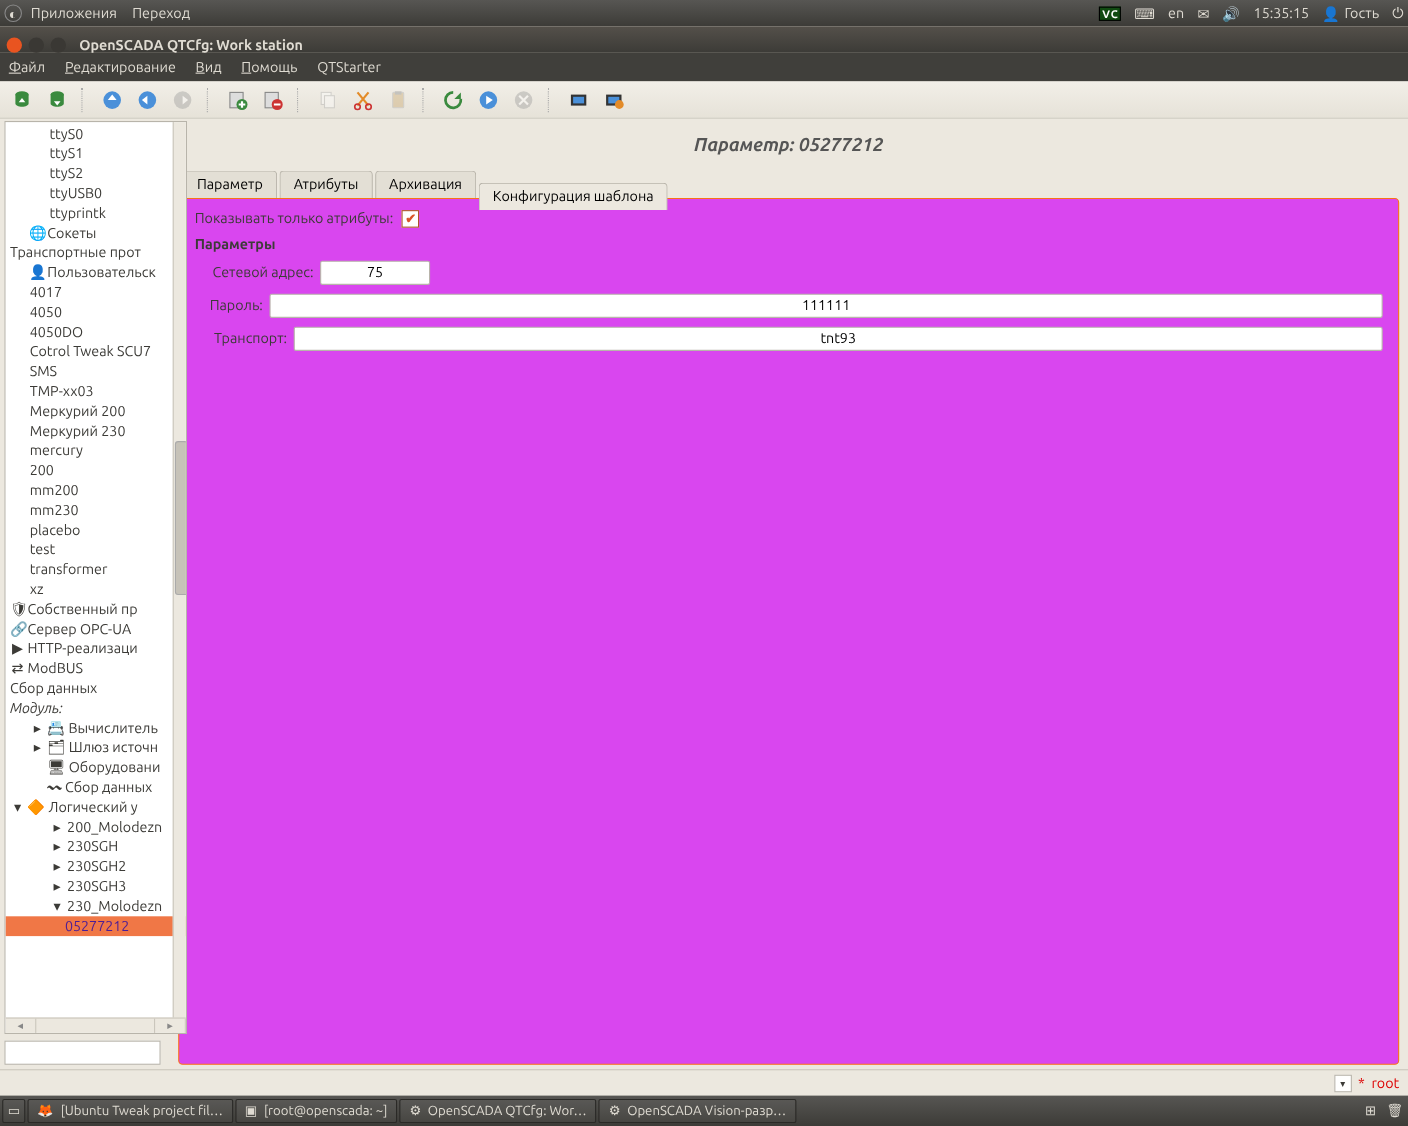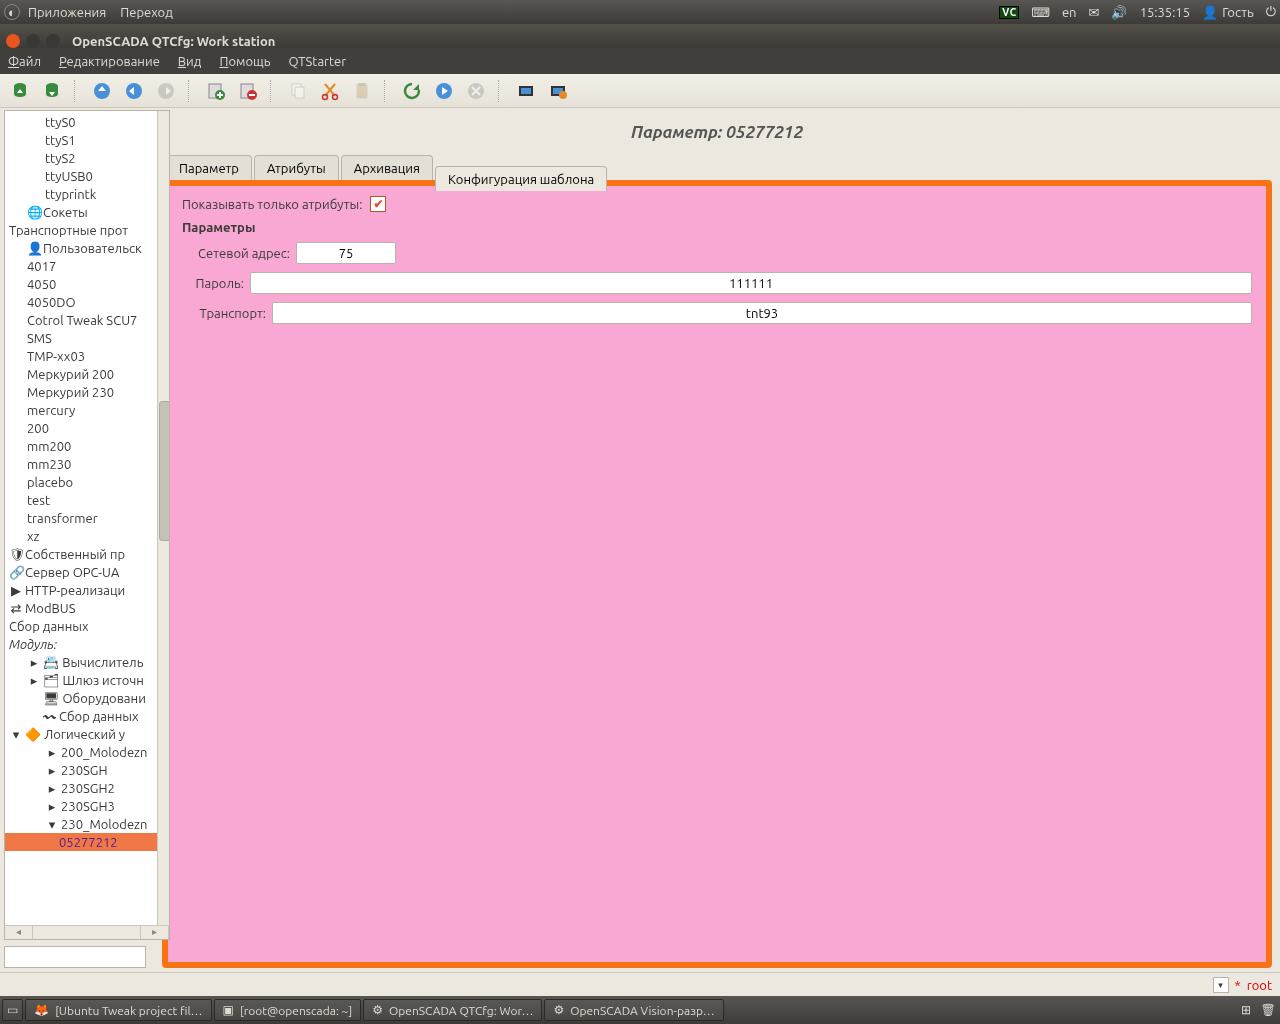--- a/index.html
+++ b/index.html
@@ -49,21 +49,21 @@
 .tree-bottom{position:absolute;bottom:0;left:0;right:0;height:14px;background:#ece8df;border-top:1px solid #cac6bc;display:flex;}
 .tree-bottom span{flex:1;border-right:1px solid #cac6bc;text-align:center;font-size:10px;color:#888;}
 
 .splitter{width:6px;cursor:col-resize;}
 
 .content{flex:1;margin:4px 8px 4px 2px;display:flex;flex-direction:column;}
 .page-title{text-align:center;font-size:17px;font-weight:bold;font-style:italic;color:#555;padding:10px 0 14px;}
 .tabs{display:flex;gap:0;padding-left:4px;}
 .tab{padding:5px 12px;background:#e3dfd5;border:1px solid #b8b4aa;border-bottom:none;border-radius:4px 4px 0 0;font-size:13px;color:#000000;cursor:default;margin-right:2px;}
 .tab.active{background:#ece8df;font-weight:normal;position:relative;top:11px;}
-.tab-body{flex:1;border:6px solid #f97316;background:#f9a8d4;padding:10px 14px;border-radius:0 4px 4px 4px;}
+.tab-body{flex:1;border:1px solid #f97316;background:#d946ef;padding:10px 14px;border-radius:0 4px 4px 4px;}
 .form-row{display:flex;align-items:center;margin-bottom:8px;}
 .form-row label{text-align:right;font-size:13px;color:#3c3b37;}
 .form-row input[type=text]{border:1px solid #b8b4aa;background:#fff;padding:3px 6px;font-size:13px;border-radius:2px;text-align:center;}
 .chk{width:16px;height:16px;border:1px solid #b0522a;background:#fff;display:inline-flex;align-items:center;justify-content:center;}
 .chk::after{content:"✔";color:#d9532a;font-size:12px;font-weight:bold;}
 .section-h{font-weight:bold;margin:4px 0 8px 0;}
 
 
 .search-wrap{margin:4px;border:1px solid #b8b4aa;background:#fff;height:22px;width:142px;}
 

